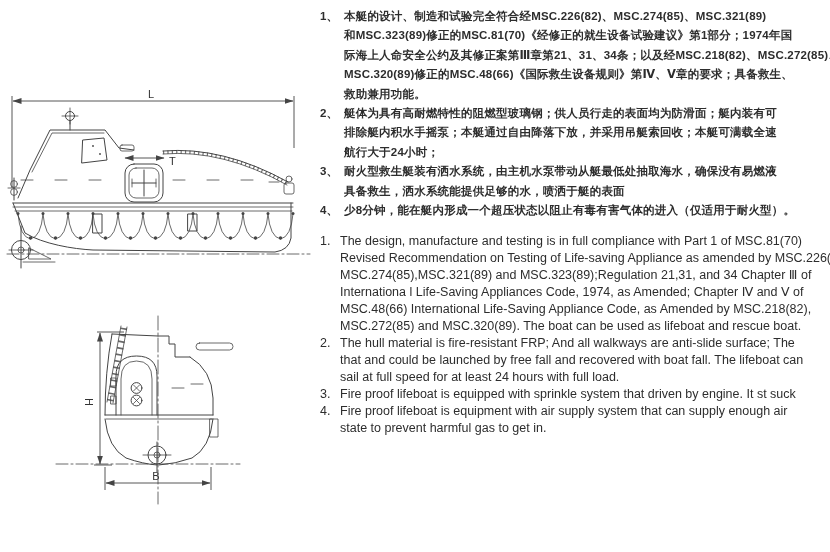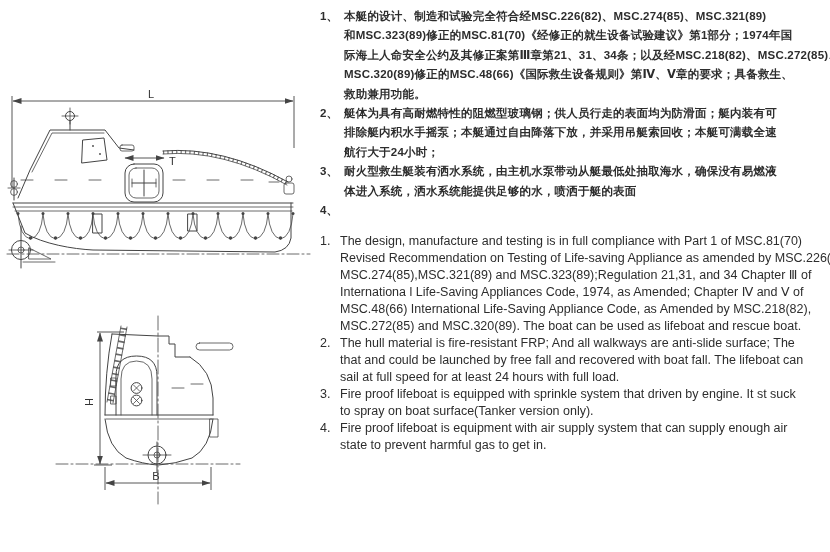--- a/index.html
+++ b/index.html
@@ -227,26 +227,27 @@
           <div class="note-lines">
             <div class="note-line">艇体为具有高耐燃特性的阻燃型玻璃钢；供人员行走的表面均为防滑面；艇内装有可</div>
             <div class="note-line">排除艇内积水手摇泵；本艇通过自由降落下放，并采用吊艇索回收；本艇可满载全速</div>
             <div class="note-line">航行大于24小时；</div>
           </div>
         </div>
         <div class="note-item">
           <div class="note-marker">3、</div>
           <div class="note-lines">
             <div class="note-line">耐火型救生艇装有洒水系统，由主机水泵带动从艇最低处抽取海水，确保没有易燃液</div>
-            <div class="note-line">体进入系统，洒水系统能提供足够的水，喷洒于艇的表面</div>
+            <div class="note-line">具备救生，洒水系统能提供足够的水，喷洒于艇的表面</div>
           </div>
         </div>
         <div class="note-item">
           <div class="note-marker">4、</div>
           <div class="note-lines">
+            <div class="note-line">少8分钟，能在艇内形成一个超压状态以阻止有毒有害气体的进入（仅适用于耐火型）。</div>
           </div>
         </div>
       </div>
     <div class="notes-en">
         <div class="note-item">
           <div class="note-marker">1.</div>
           <div class="note-lines">
             <div class="note-line">The design, manufacture and testing is in full compliance with Part 1 of MSC.81(70)</div>
             <div class="note-line">Revised Recommendation on Testing of Life-saving Appliance as amended by MSC.226(82),</div>
             <div class="note-line">MSC.274(85),MSC.321(89) and MSC.323(89);Regulation 21,31, and 34 Chapter Ⅲ of</div>
@@ -260,21 +261,20 @@
           <div class="note-lines">
             <div class="note-line">The hull material is fire-resistant FRP; And all walkways are anti-slide surface; The</div>
             <div class="note-line">that and could be launched by free fall and recovered with boat fall.  The lifeboat can</div>
             <div class="note-line">sail at full speed for at least 24 hours with full load.</div>
           </div>
         </div>
         <div class="note-item">
           <div class="note-marker">3.</div>
           <div class="note-lines">
             <div class="note-line">Fire proof lifeboat is equipped with sprinkle system that driven by engine.  It st suck</div>
-            <div class="note-line">to spray on boat surface(Tanker version only).</div>
           </div>
         </div>
         <div class="note-item">
           <div class="note-marker">4.</div>
           <div class="note-lines">
             <div class="note-line">Fire proof lifeboat is equipment with air supply system that can supply enough air</div>
             <div class="note-line">state to prevent harmful gas to get in.</div>
           </div>
         </div>
       </div>

